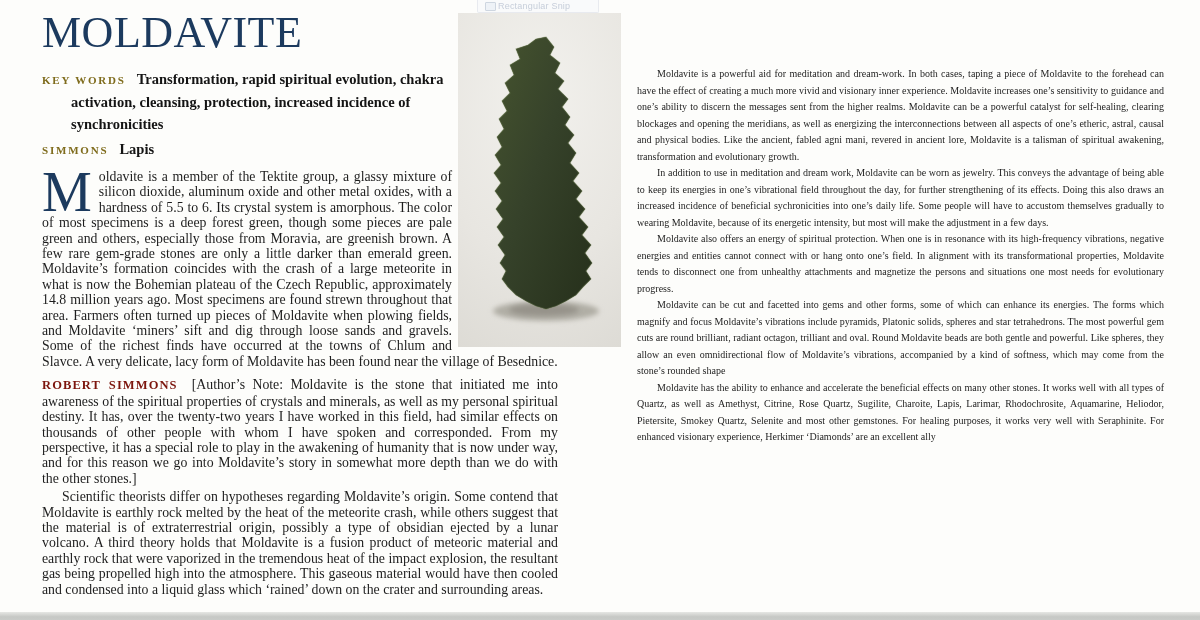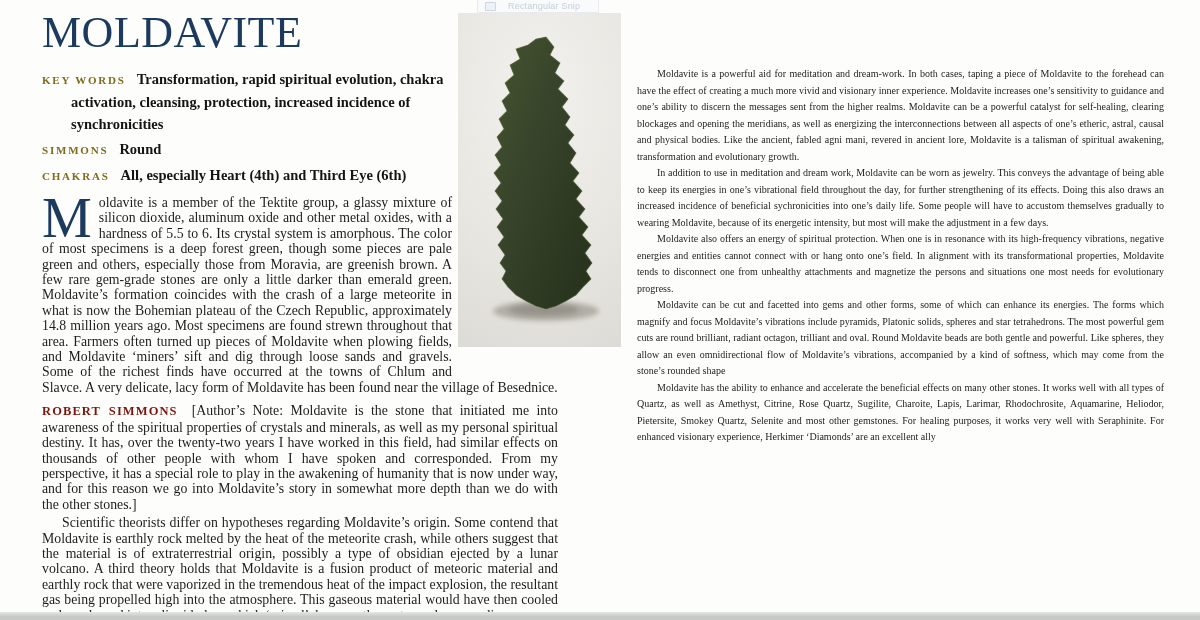--- a/index.html
+++ b/index.html
@@ -9,21 +9,21 @@
     font-family:"Liberation Serif", serif;
     -webkit-font-smoothing:antialiased;
   }
   .stage{position:relative;width:1200px;height:620px;overflow:hidden;}
 
   
   .snip-toolbar{
     position:absolute;left:477px;top:0;width:122px;height:13px;
     background:#f9fafc;border:1px solid #e7eaef;border-top:none;
     border-radius:0 0 2px 2px;
-    display:flex;align-items:center;gap:12px;padding:0 0 0 7px;
+    display:flex;align-items:center;gap:2px;padding:0 0 0 7px;
     box-sizing:border-box;opacity:.95;z-index:5;
   }
   .snip-icon{width:9px;height:7px;border:1px solid #ccd4df;background:#eef2f7;border-radius:1px;flex:0 0 auto;}
   .snip-label{font-family:"Liberation Sans",sans-serif;font-size:9px;color:#c4ccd8;letter-spacing:.2px;white-space:nowrap;}
 
   
   .photo{
     position:absolute;left:458px;top:13px;width:163px;height:334px;
     background:radial-gradient(120% 90% at 50% 25%, #f2f1ed 0%, #e8e6e1 55%, #dbd9d3 100%);
   }
@@ -308,22 +308,21 @@
       </g>
       <use href="#stoneShape" fill="none" stroke="#6d7f4f" stroke-opacity="0.35" stroke-width="1.3"></use>
     </svg>
   </div>
 
   <div class="left-col">
     <h1 class="title">MOLDAVITE</h1>
 
     <div class="props">
       <p class="prop"><span class="prop-label">KEY WORDS</span><span class="prop-value">Transformation, rapid spiritual evolution, chakra activation, cleansing, protection, increased incidence of synchronicities</span></p>
-      <p class="prop"><span class="prop-label">SIMMONS</span><span class="prop-value">Round</span></p>
-      <p class="prop"><span class="prop-label">CHAKRAS</span><span class="prop-value">All, especially Heart (4th) and Third Eye (6th)</span></p>
+      <p class="prop"><span class="prop-label">SIMMONS</span><span class="prop-value">Lapis</span></p>
     </div>
 
     <div class="intro-wrap">
       <div class="photo-spacer"></div>
       <p class="intro"><span class="dropcap">M</span><span>oldavite is a member of the Tektite group, a glassy mixture of silicon dioxide, aluminum oxide and other metal oxides, with a hardness of 5.5 to 6. Its crystal system is amorphous. The color of most specimens is a deep forest green, though some pieces are pale green and others, especially those from Moravia, are greenish brown. A few rare gem-grade stones are only a little darker than emerald green. Moldavite’s formation coincides with the crash of a large meteorite in what is now the Bohemian plateau of the Czech Republic, approximately 14.8 million years ago. Most specimens are found strewn throughout that area. Farmers often turned up pieces of Moldavite when plowing fields, and Moldavite ‘miners’ sift and dig through loose sands and gravels. Some of the richest finds have occurred at the towns of Chlum and Slavce. A very delicate, lacy form of Moldavite has been found near the village of Besednice.</span></p>
       <p class="author-para"><span class="author-name">ROBERT SIMMONS</span><span>[Author’s Note: Moldavite is the stone that initiated me into awareness of the spiritual properties of crystals and minerals, as well as my personal spiritual destiny. It has, over the twenty-two years I have worked in this field, had similar effects on thousands of other people with whom I have spoken and corresponded. From my perspective, it has a special role to play in the awakening of humanity that is now under way, and for this reason we go into Moldavite’s story in somewhat more depth than we do with the other stones.]</span></p>
       <p class="body-para indent">Scientific theorists differ on hypotheses regarding Moldavite’s origin. Some contend that Moldavite is earthly rock melted by the heat of the meteorite crash, while others suggest that the material is of extraterrestrial origin, possibly a type of obsidian ejected by a lunar volcano. A third theory holds that Moldavite is a fusion product of meteoric material and earthly rock that were vaporized in the tremendous heat of the impact explosion, the resultant gas being propelled high into the atmosphere. This gaseous material would have then cooled and condensed into a liquid glass which ‘rained’ down on the crater and surrounding areas.</p>
     </div>
   </div>
 

